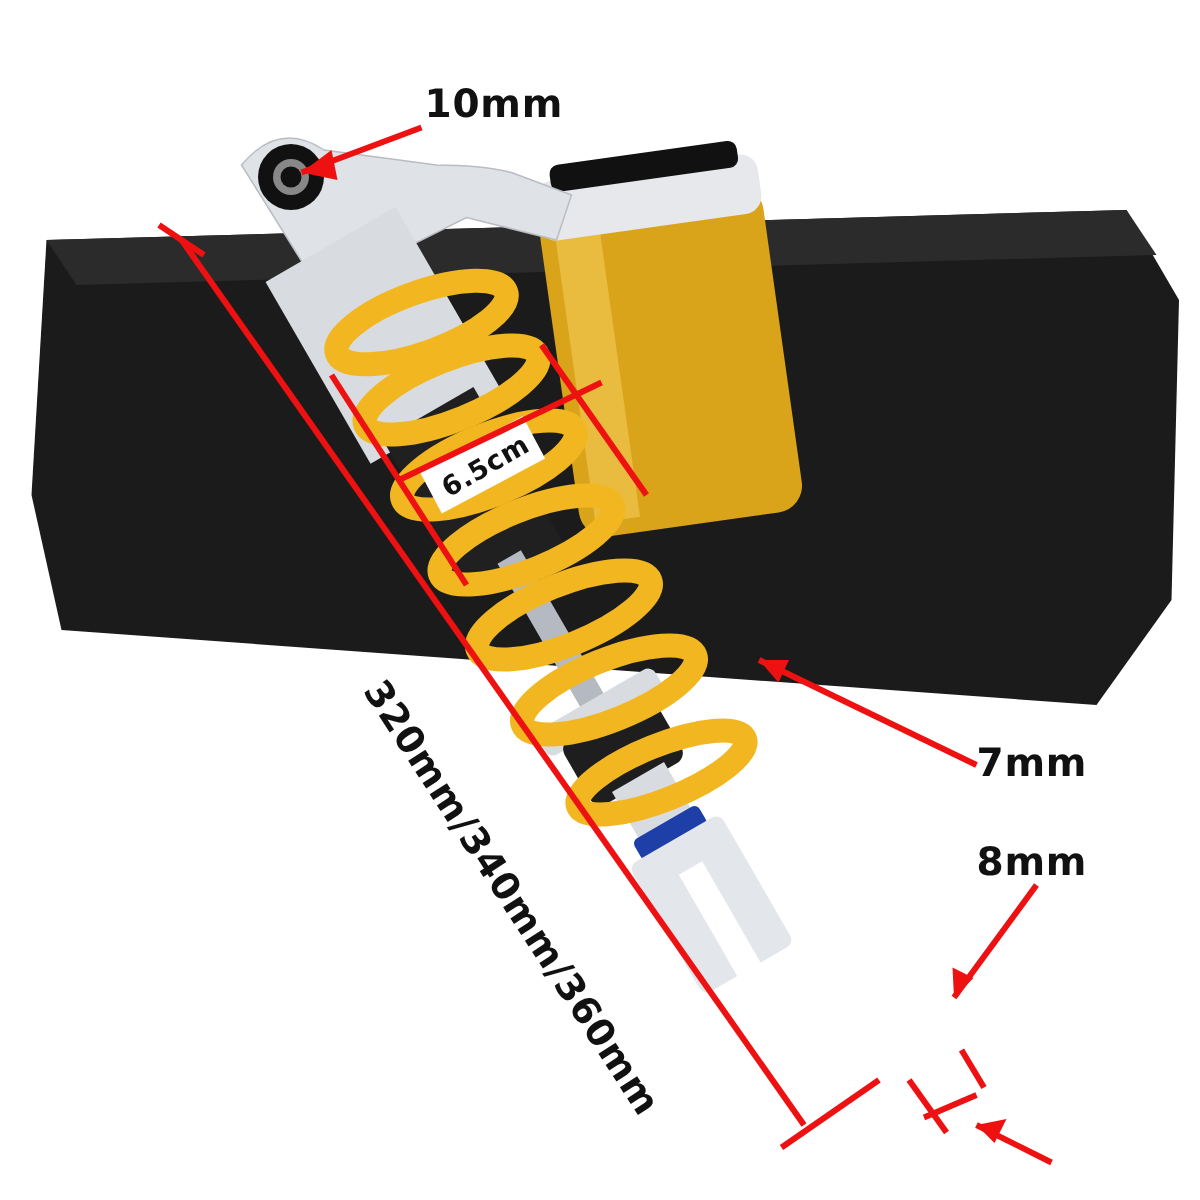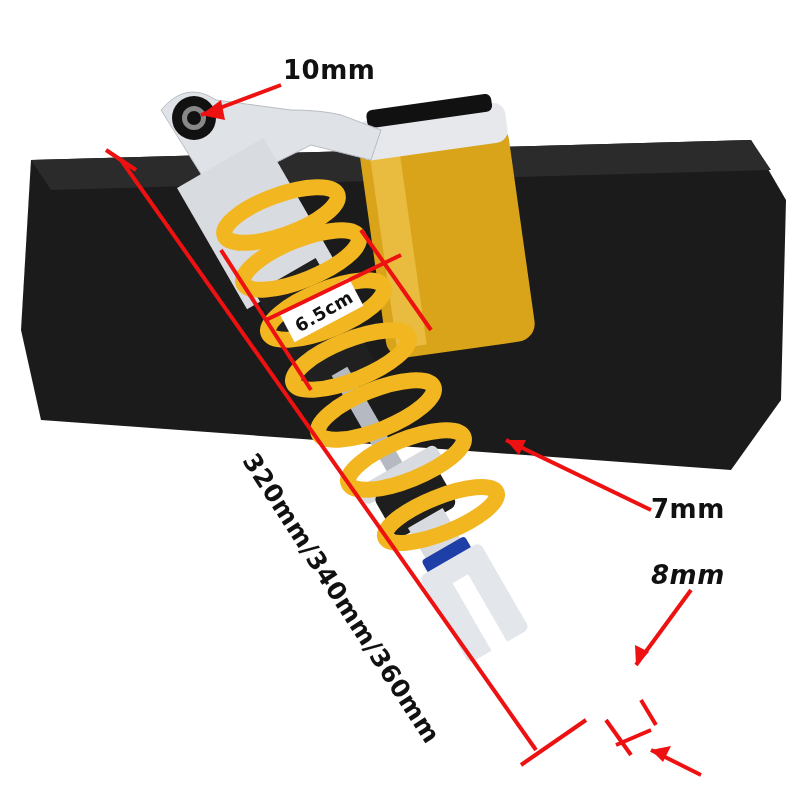--- a/index.html
+++ b/index.html
@@ -1,21 +1,21 @@
 <!DOCTYPE html>
 <html><head>
   <meta charset="utf-8">
   <style>
     html, body { margin:0; padding:0; }
     body { width:800px; height:800px; background:#ffffff; position:relative; overflow:hidden; font-family:"DejaVu Sans", sans-serif; }
     .scene { position:absolute; left:11px; top:0; width:715px; height:800px; }
     .label { position:absolute; font-weight:bold; color:#111; font-size:26px; letter-spacing:0.5px; }
     .label-10 { left:272px; top:55px; }
     .label-7 { left:640px; top:494px; }
-    .label-8 { left:640px; top:560px;font-style:italic; }
+    .label-8 { left:640px; top:560px; }
     .label-20 { left:690px; top:757px; }
     .label-len { left:250px; top:448px; transform-origin:0 0; transform:rotate(57deg); white-space:nowrap; font-size:25px; }
     .label-65 { left:280px; top:318px; font-size:18px; transform-origin:0 0; transform:rotate(-30deg); color:#111; }
   </style>
 </head>
 <body>
 
 <div class="scene">
   <svg width="800" height="800" viewBox="0 0 800 800">
 

